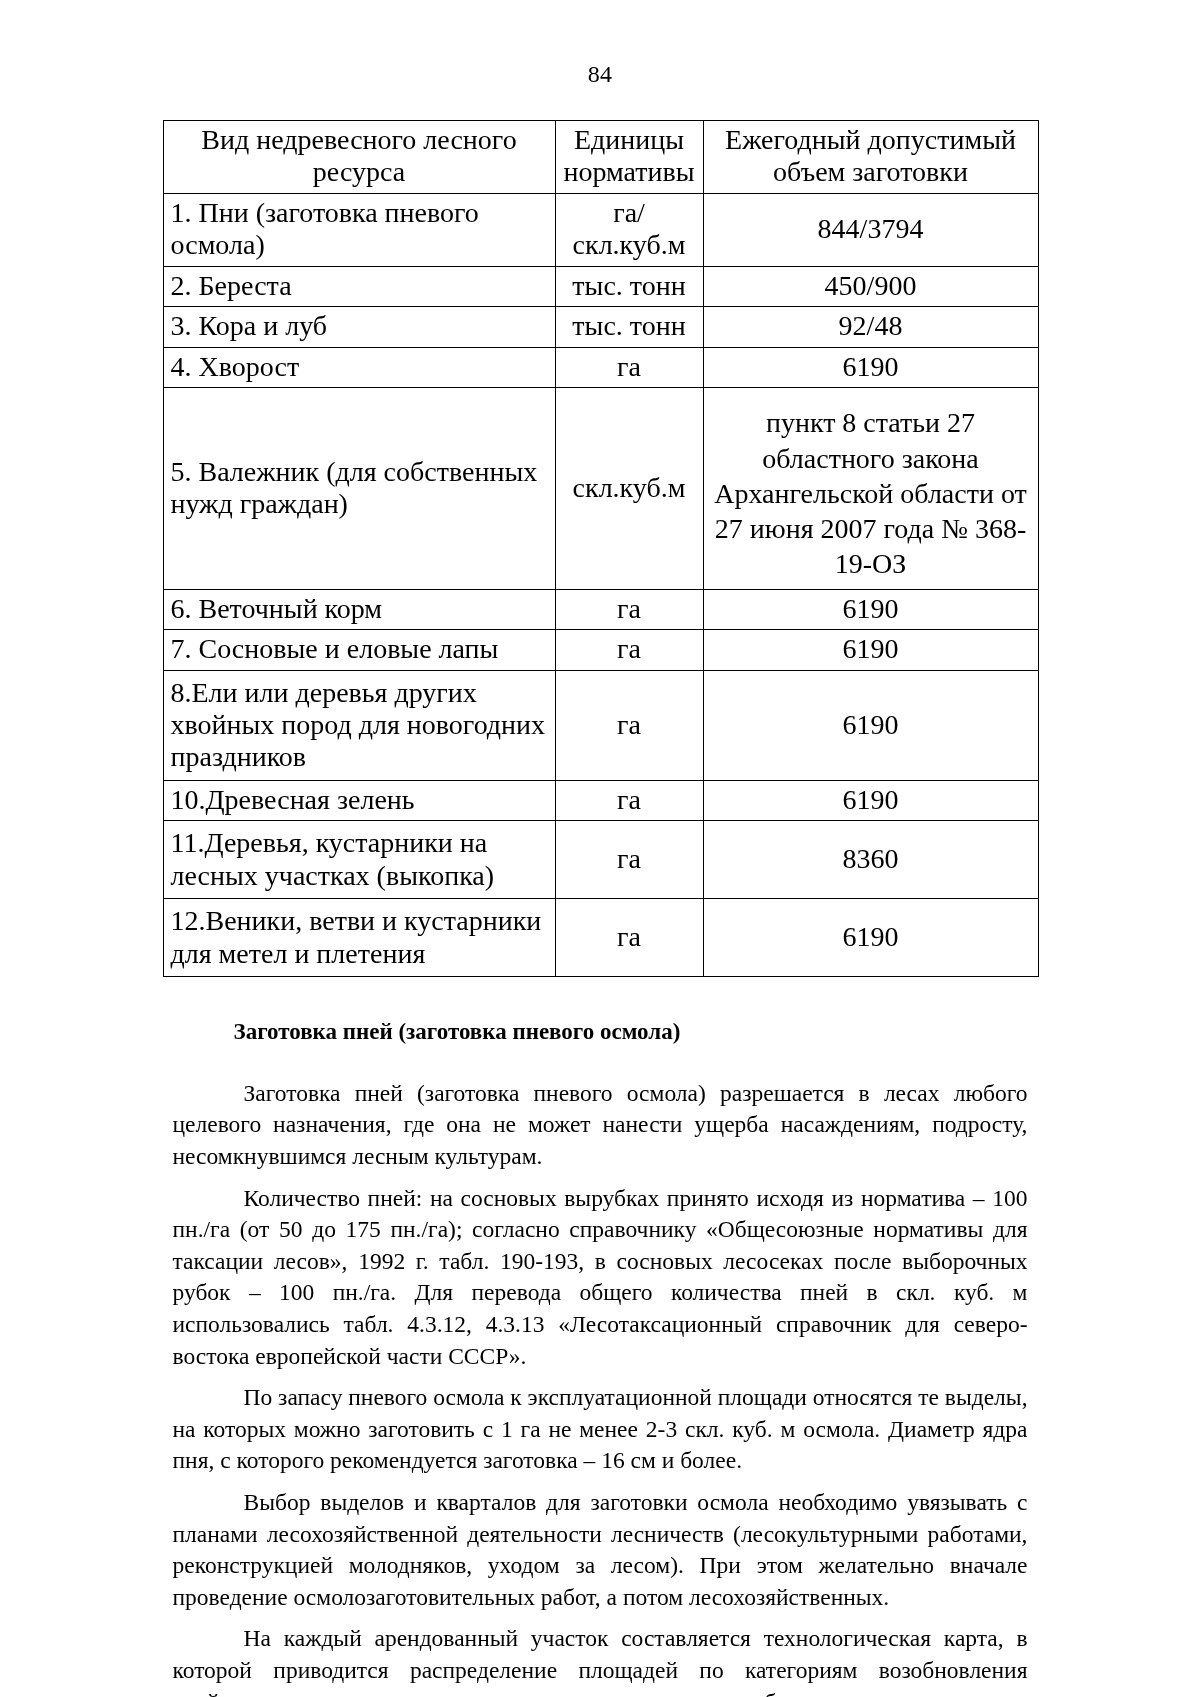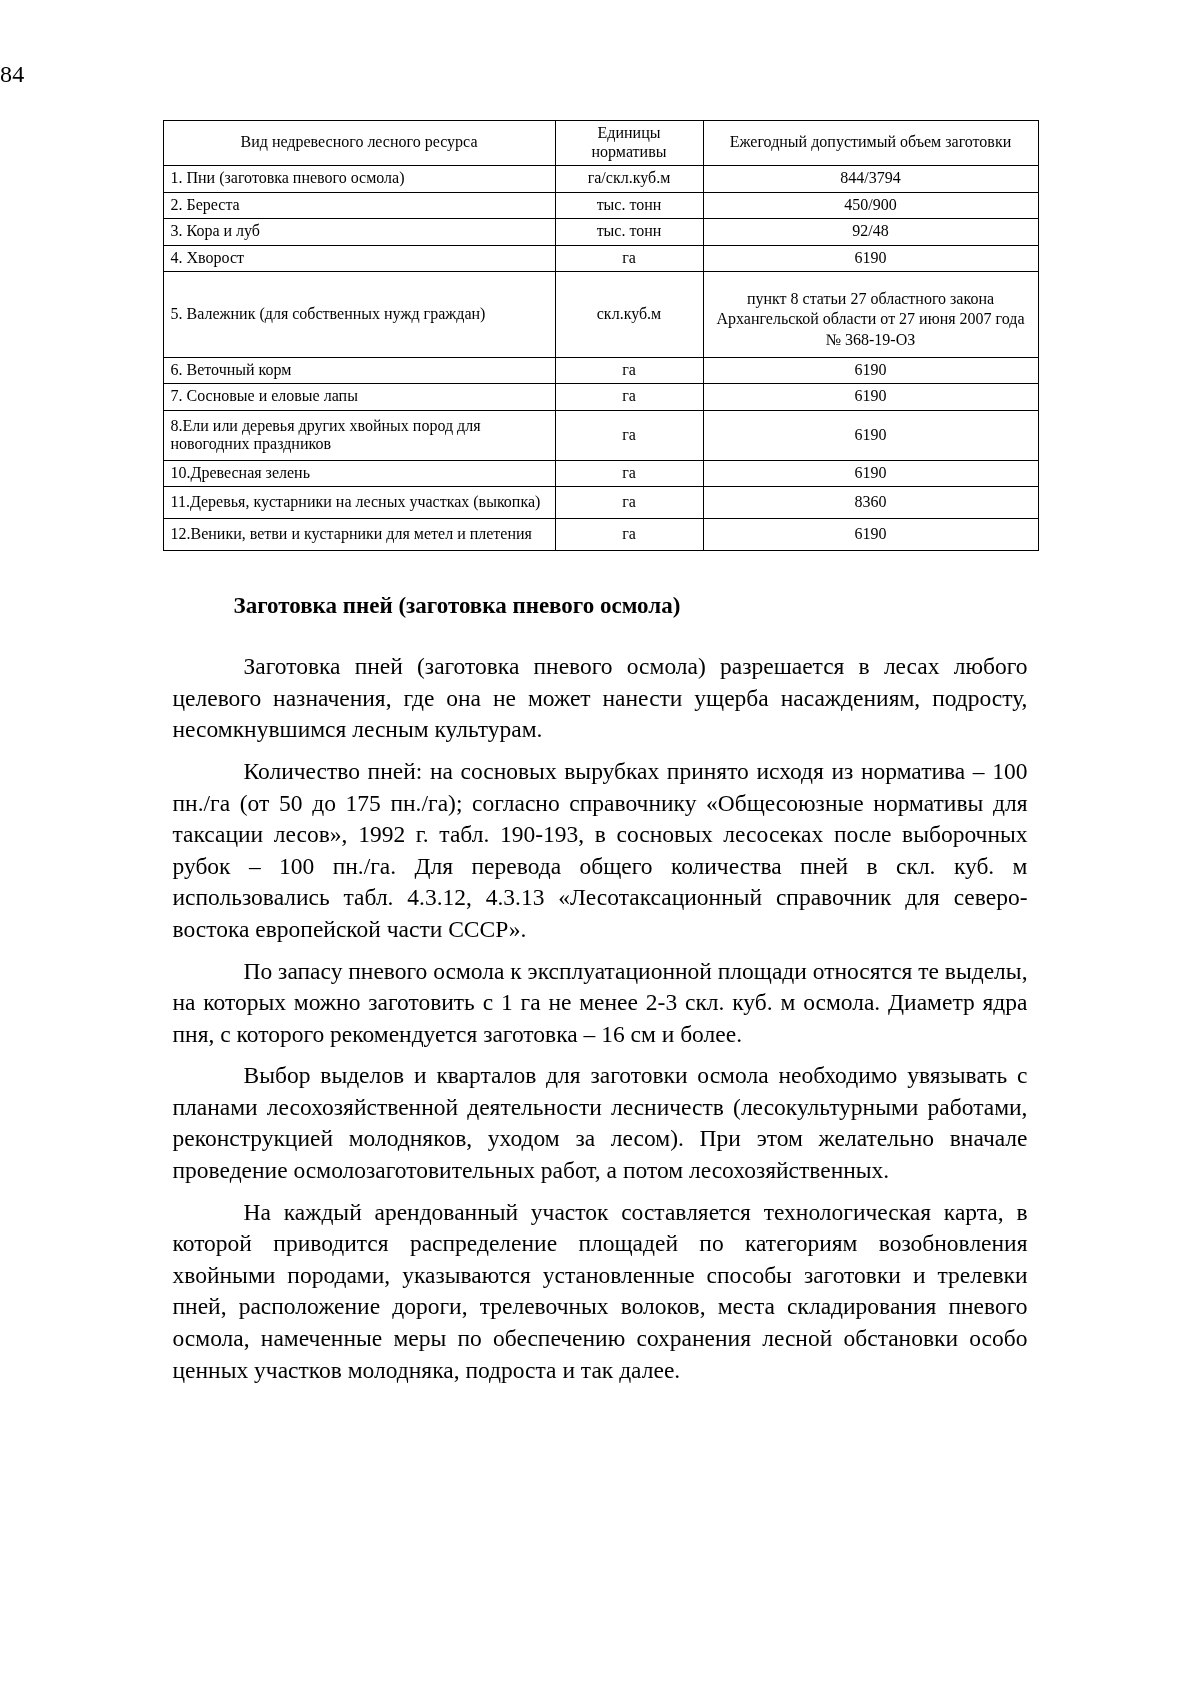--- a/index.html
+++ b/index.html
@@ -16,37 +16,38 @@
   }
   .page {
     position: relative;
     width: 1200px;
     height: 1697px;
     box-sizing: border-box;
     padding: 0;
     overflow: hidden;
   }
   .page-number {
+    text-align: center;
     font-size: 24px;
     line-height: 1;
     padding-top: 62px;
     letter-spacing: 0.2px;
   }
   .content {
     margin: 0 auto;
     width: 875px;
     padding-left: 0;
   }
   
   table.resource-table {
     margin-top: 34px;
     width: 875px;
     border-collapse: collapse;
     table-layout: fixed;
-    font-size: 16px;
+    font-size: 28px;
     line-height: 1.16;
   }
   table.resource-table td,
   table.resource-table th {
     border: 1.5px solid #000000;
     padding: 3px 7px 4px 7px;
     vertical-align: middle;
     font-weight: normal;
   }
   col.c-name  { width: 392px; }

